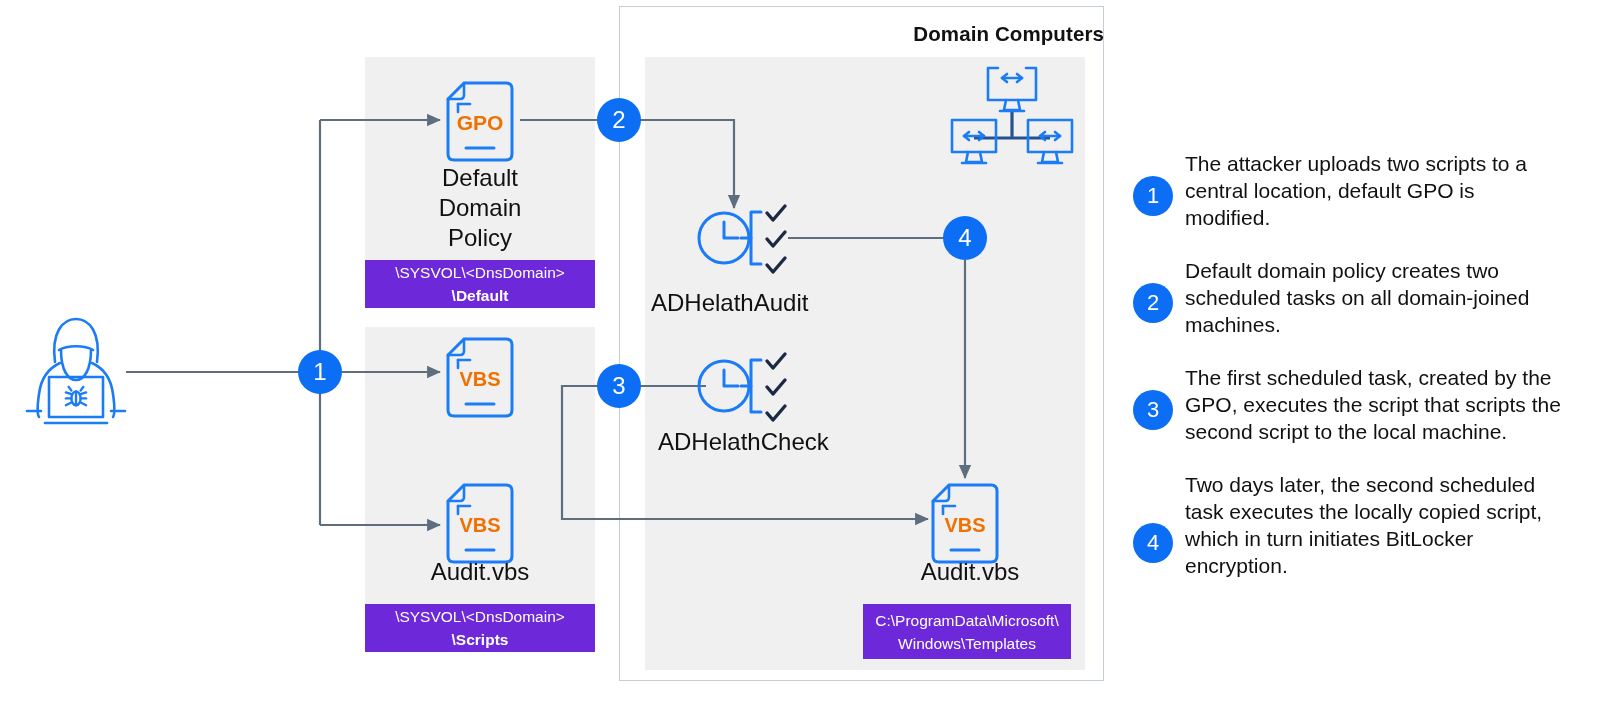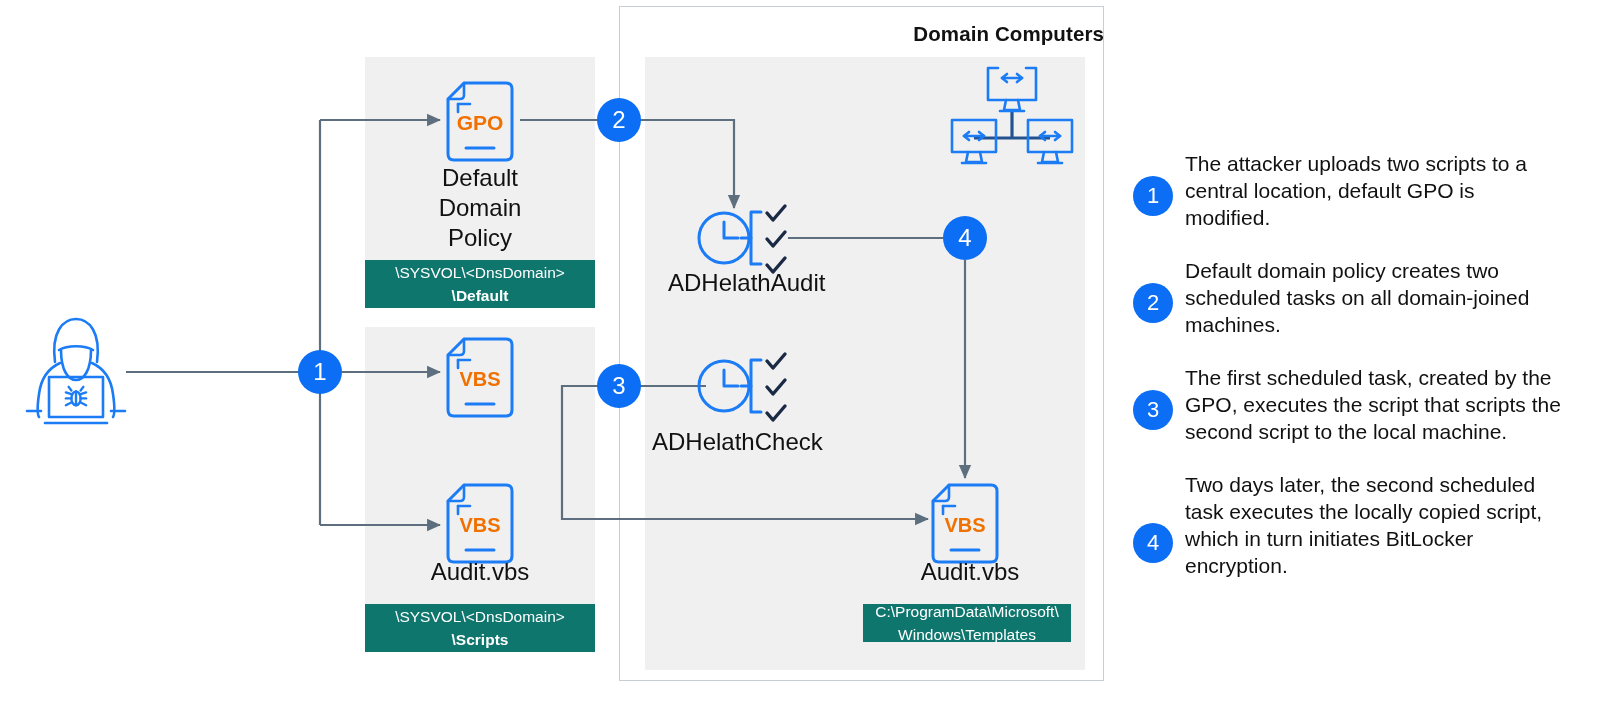--- a/index.html
+++ b/index.html
@@ -25,21 +25,21 @@
     background:transparent;
     box-sizing:border-box;
   }
   .dc-title{
     font-size:20.5px;font-weight:bold;color:#111;
     text-align:right;letter-spacing:.1px;
   }
 
   
   .banner{
-    background:#0f766e;color:#fff;
+    background:#6d28d9;color:#fff;
     text-align:center;
     font-size:15.5px;
     line-height:23px;
     display:flex;flex-direction:column;
     align-items:center;justify-content:center;
     box-sizing:border-box;
   }
   .banner .b2{font-weight:bold;}
 
   
@@ -263,37 +263,37 @@
 
   </svg>
 
   <div class="abs caption" style="left:365px;top:163px;width:230px;">Default
 Domain
 Policy</div>
 
 
   <div class="abs caption" style="left:365px;top:557px;width:230px;">Audit.vbs</div>
 
-  <div class="abs caption" style="left:645px;top:268px;width:290px;text-align:left;padding-left:23px;">ADHelathAudit</div>
-
-  <div class="abs caption" style="left:645px;top:427px;width:290px;text-align:left;padding-left:7px;">ADHelathCheck</div>
+  <div class="abs caption" style="left:645px;top:288px;width:290px;text-align:left;padding-left:6px;">ADHelathAudit</div>
+
+  <div class="abs caption" style="left:645px;top:427px;width:290px;text-align:left;padding-left:13px;">ADHelathCheck</div>
 
   <div class="abs caption" style="left:855px;top:557px;width:230px;">Audit.vbs</div>
 
   <div class="abs banner" style="left:365px;top:260px;width:230px;height:48px;">
     <span class="b1">\SYSVOL\&lt;DnsDomain&gt;</span>
     <span class="b2">\Default</span>
   </div>
 
   <div class="abs banner" style="left:365px;top:604px;width:230px;height:48px;">
     <span class="b1">\SYSVOL\&lt;DnsDomain&gt;</span>
     <span class="b2">\Scripts</span>
   </div>
 
-  <div class="abs banner" style="left:863px;top:604px;width:208px;height:38px;text-align:right;">
+  <div class="abs banner" style="left:863px;top:604px;width:208px;height:55px;text-align:right;">
     <span class="b1">C:\ProgramData\Microsoft\</span>
     <span class="b1">Windows\Templates</span>
   </div>
 
   <div class="abs marker" style="left:298px;top:350px;">1</div>
   <div class="abs marker" style="left:597px;top:98px;">2</div>
   <div class="abs marker" style="left:597px;top:364px;">3</div>
   <div class="abs marker" style="left:943px;top:216px;">4</div>
 
   <div class="legend">

